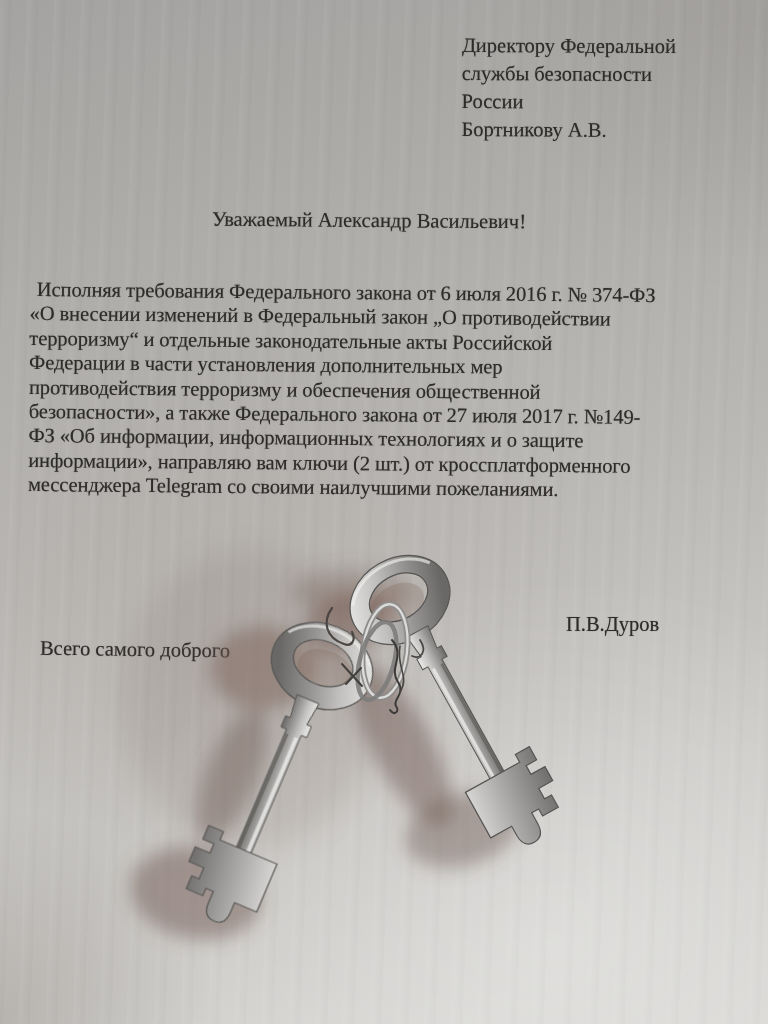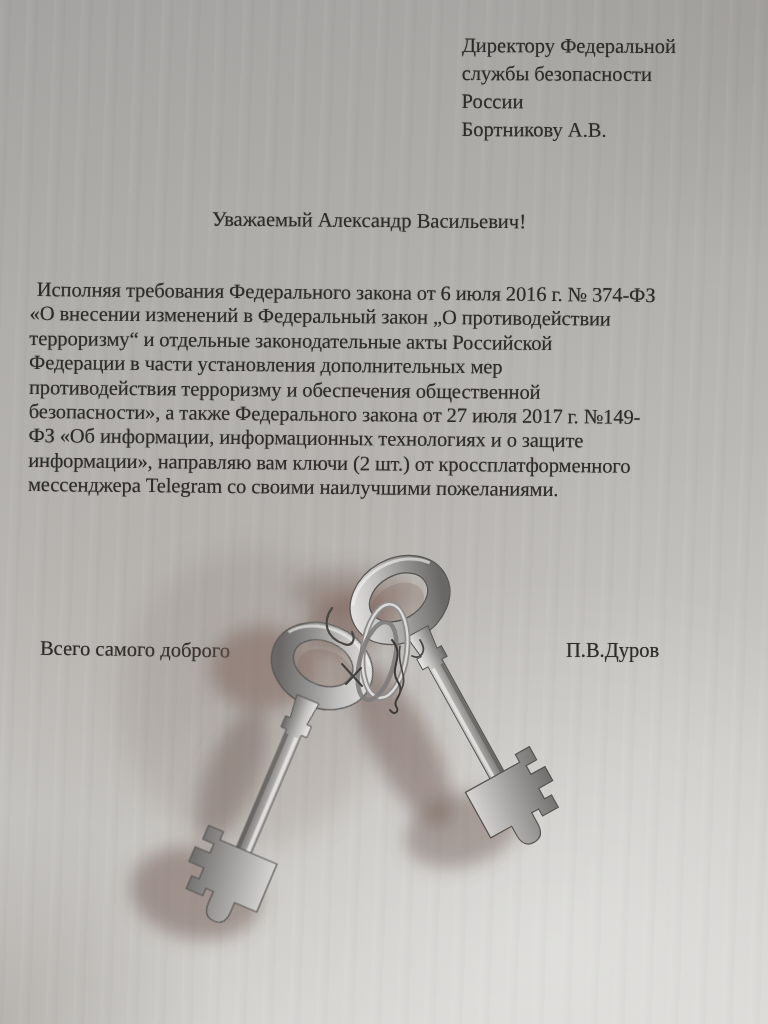--- a/index.html
+++ b/index.html
@@ -21,21 +21,21 @@
       rgba(255,255,255,0.05) 0 2px, rgba(0,0,0,0.02) 10px 12px, rgba(0,0,0,0) 12px 27px);
     opacity:.8;
   }
   .txt { position:absolute; font-size:20.5px; text-shadow:0 0 1px rgba(46,44,42,0.55); }
   .address   { left:462px; top:31px;  line-height:28px; transform:rotate(0.3deg); transform-origin:0 0; }
   .salutation{ left:212px; top:209px; transform:rotate(0.5deg); }
   .body      { left:30px;  top:277px; line-height:24.4px; letter-spacing:-0.1px;
                white-space:nowrap; transform:rotate(0.55deg); transform-origin:0 0; }
   .body .bline:first-child { padding-left:7px; }
   .closing   { left:40px;  top:638px; transform:rotate(0.8deg); }
-  .signature { left:566px; top:639px; }
+  .signature { left:566px; top:613px; }
   .keys { position:absolute; left:0; top:0; pointer-events:none; }
 </style>
 </head>
 <body>
 
 <div class="photo">
 
   <div class="txt address">
     <div>Директору Федеральной</div>
     <div>службы безопасности</div>

